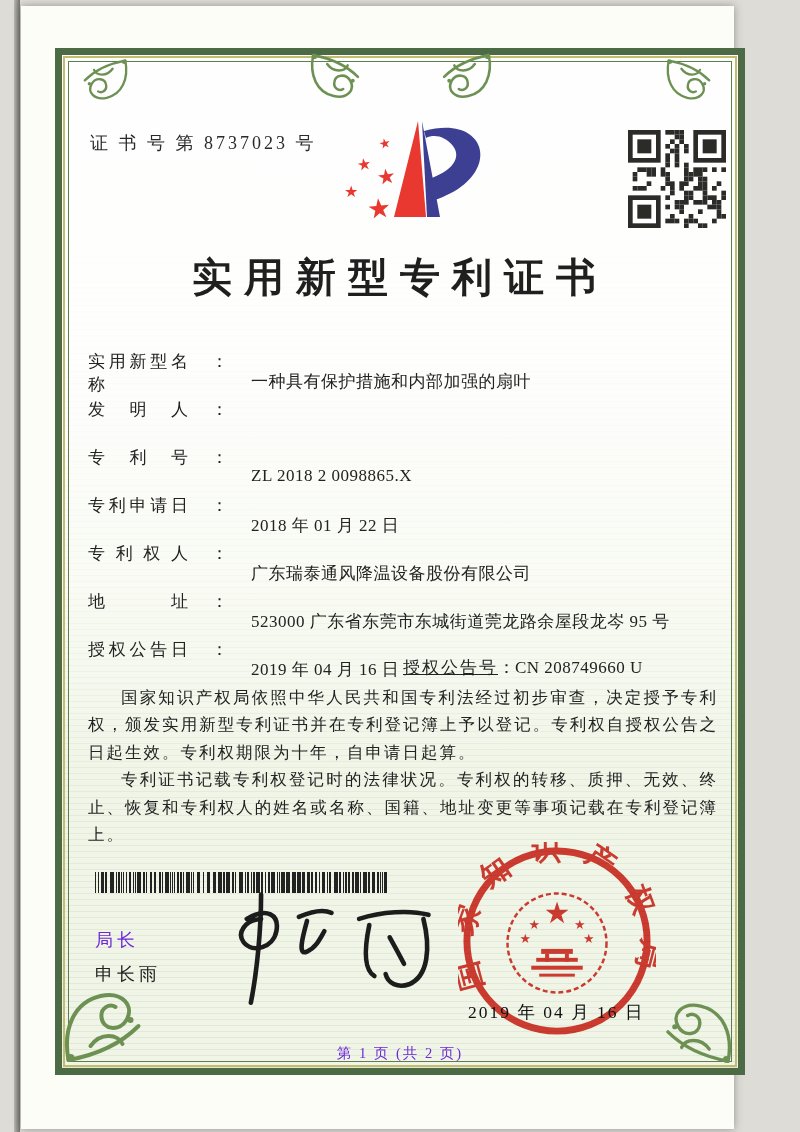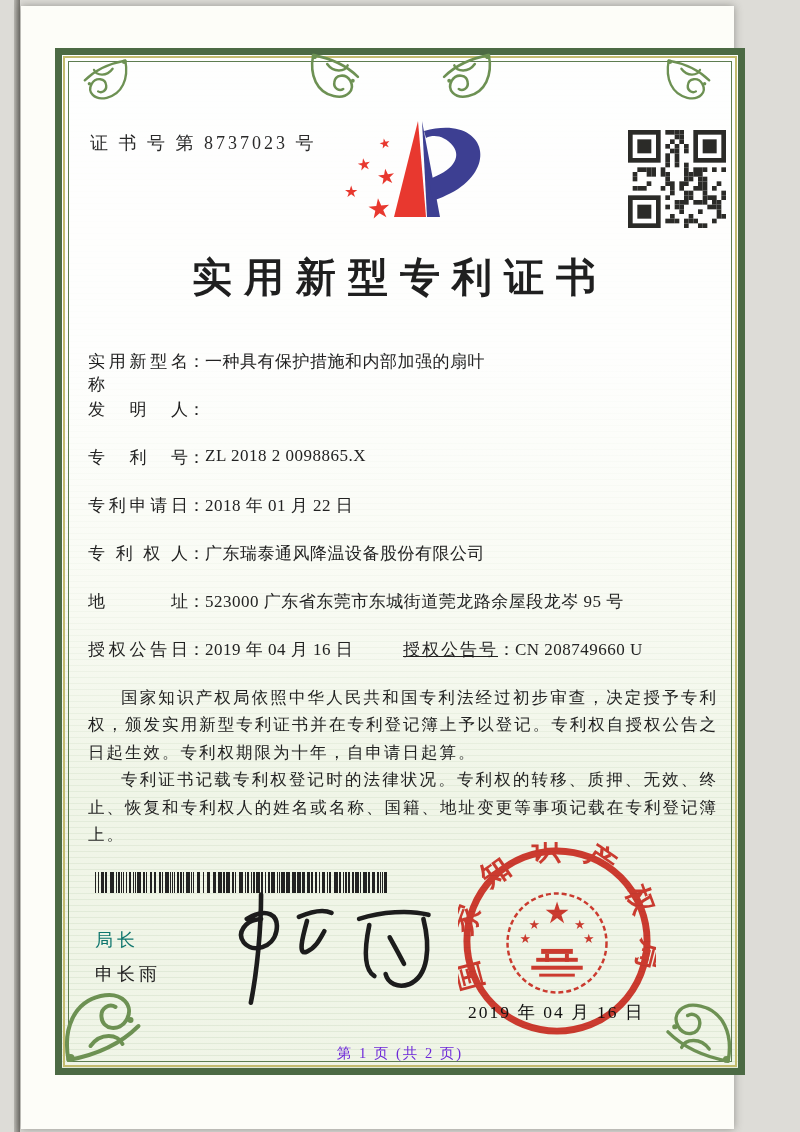--- a/index.html
+++ b/index.html
@@ -30,34 +30,34 @@
 
   .cert-no { position:absolute; left:90px; top:131px; font-size:18px; letter-spacing:3px; color:#2a2a2a; }
 
   .logo { position:absolute; left:328px; top:108px; width:190px; height:124px; }
   .qr   { position:absolute; left:628px; top:130px; width:98px; height:98px; }
 
   .title { position:absolute; left:55px; top:250px; width:690px; text-align:center;
     font-size:40px; font-weight:bold; letter-spacing:12px; color:#1f1f1f; }
 
   .fields { position:absolute; left:88px; top:350px; width:630px; font-size:17px; color:#222; }
-  .field-row { height:48px; display:flex; align-items:flex-start; position:relative; }
+  .field-row { height:48px; display:flex; align-items:flex-start; position:relative;gap:23px; }
   .f-label { display:inline-block; width:100px; text-align:justify; text-align-last:justify; }
   .f-colon { display:inline-block; }
-  .f-value { display:inline-block; letter-spacing:.5px; }
+  .f-value { display:inline-block; letter-spacing:.5px;margin-top:20px; }
   .grant-pair2 { position:absolute; left:315px; top:0; white-space:nowrap; }
   .grant-pair2 .g-label { letter-spacing:2px;text-decoration:underline; }
 
   .paras { position:absolute; left:88px; top:684px; width:630px; font-size:16.5px;
     line-height:1.66; letter-spacing:2px; color:#222; text-align:justify; }
   .paras p { text-indent:2em; }
 
   .barcode { position:absolute; left:95px; top:872px; width:292px; height:21px; }
 
-  .signer-title { position:absolute; left:95px; top:928px; font-size:18px; letter-spacing:4px; color:#0f766e; }
+  .signer-title { position:absolute; left:95px; top:928px; font-size:18px; letter-spacing:4px; color:#6d28d9; }
   .signer-name  { position:absolute; left:95px; top:962px; font-size:18px; letter-spacing:4px; color:#222; }
   .signature { position:absolute; left:208px; top:888px; width:245px; height:118px; }
 
   .seal { position:absolute; left:458px; top:842px; width:198px; height:198px; opacity:.9; mix-blend-mode:multiply; }
   .seal-date { position:absolute; left:468px; top:1000px; font-size:17.5px; letter-spacing:2px; color:#111; z-index:5; }
 
   .page-num { position:absolute; left:55px; top:1044px; width:690px; text-align:center;
     font-size:14.5px; letter-spacing:2px; color:#6d28d9; }
   .back-note { position:absolute; left:0; top:1092px; width:800px; text-align:center;
     font-size:15.5px; letter-spacing:3px; color:#3a3a3a; }

